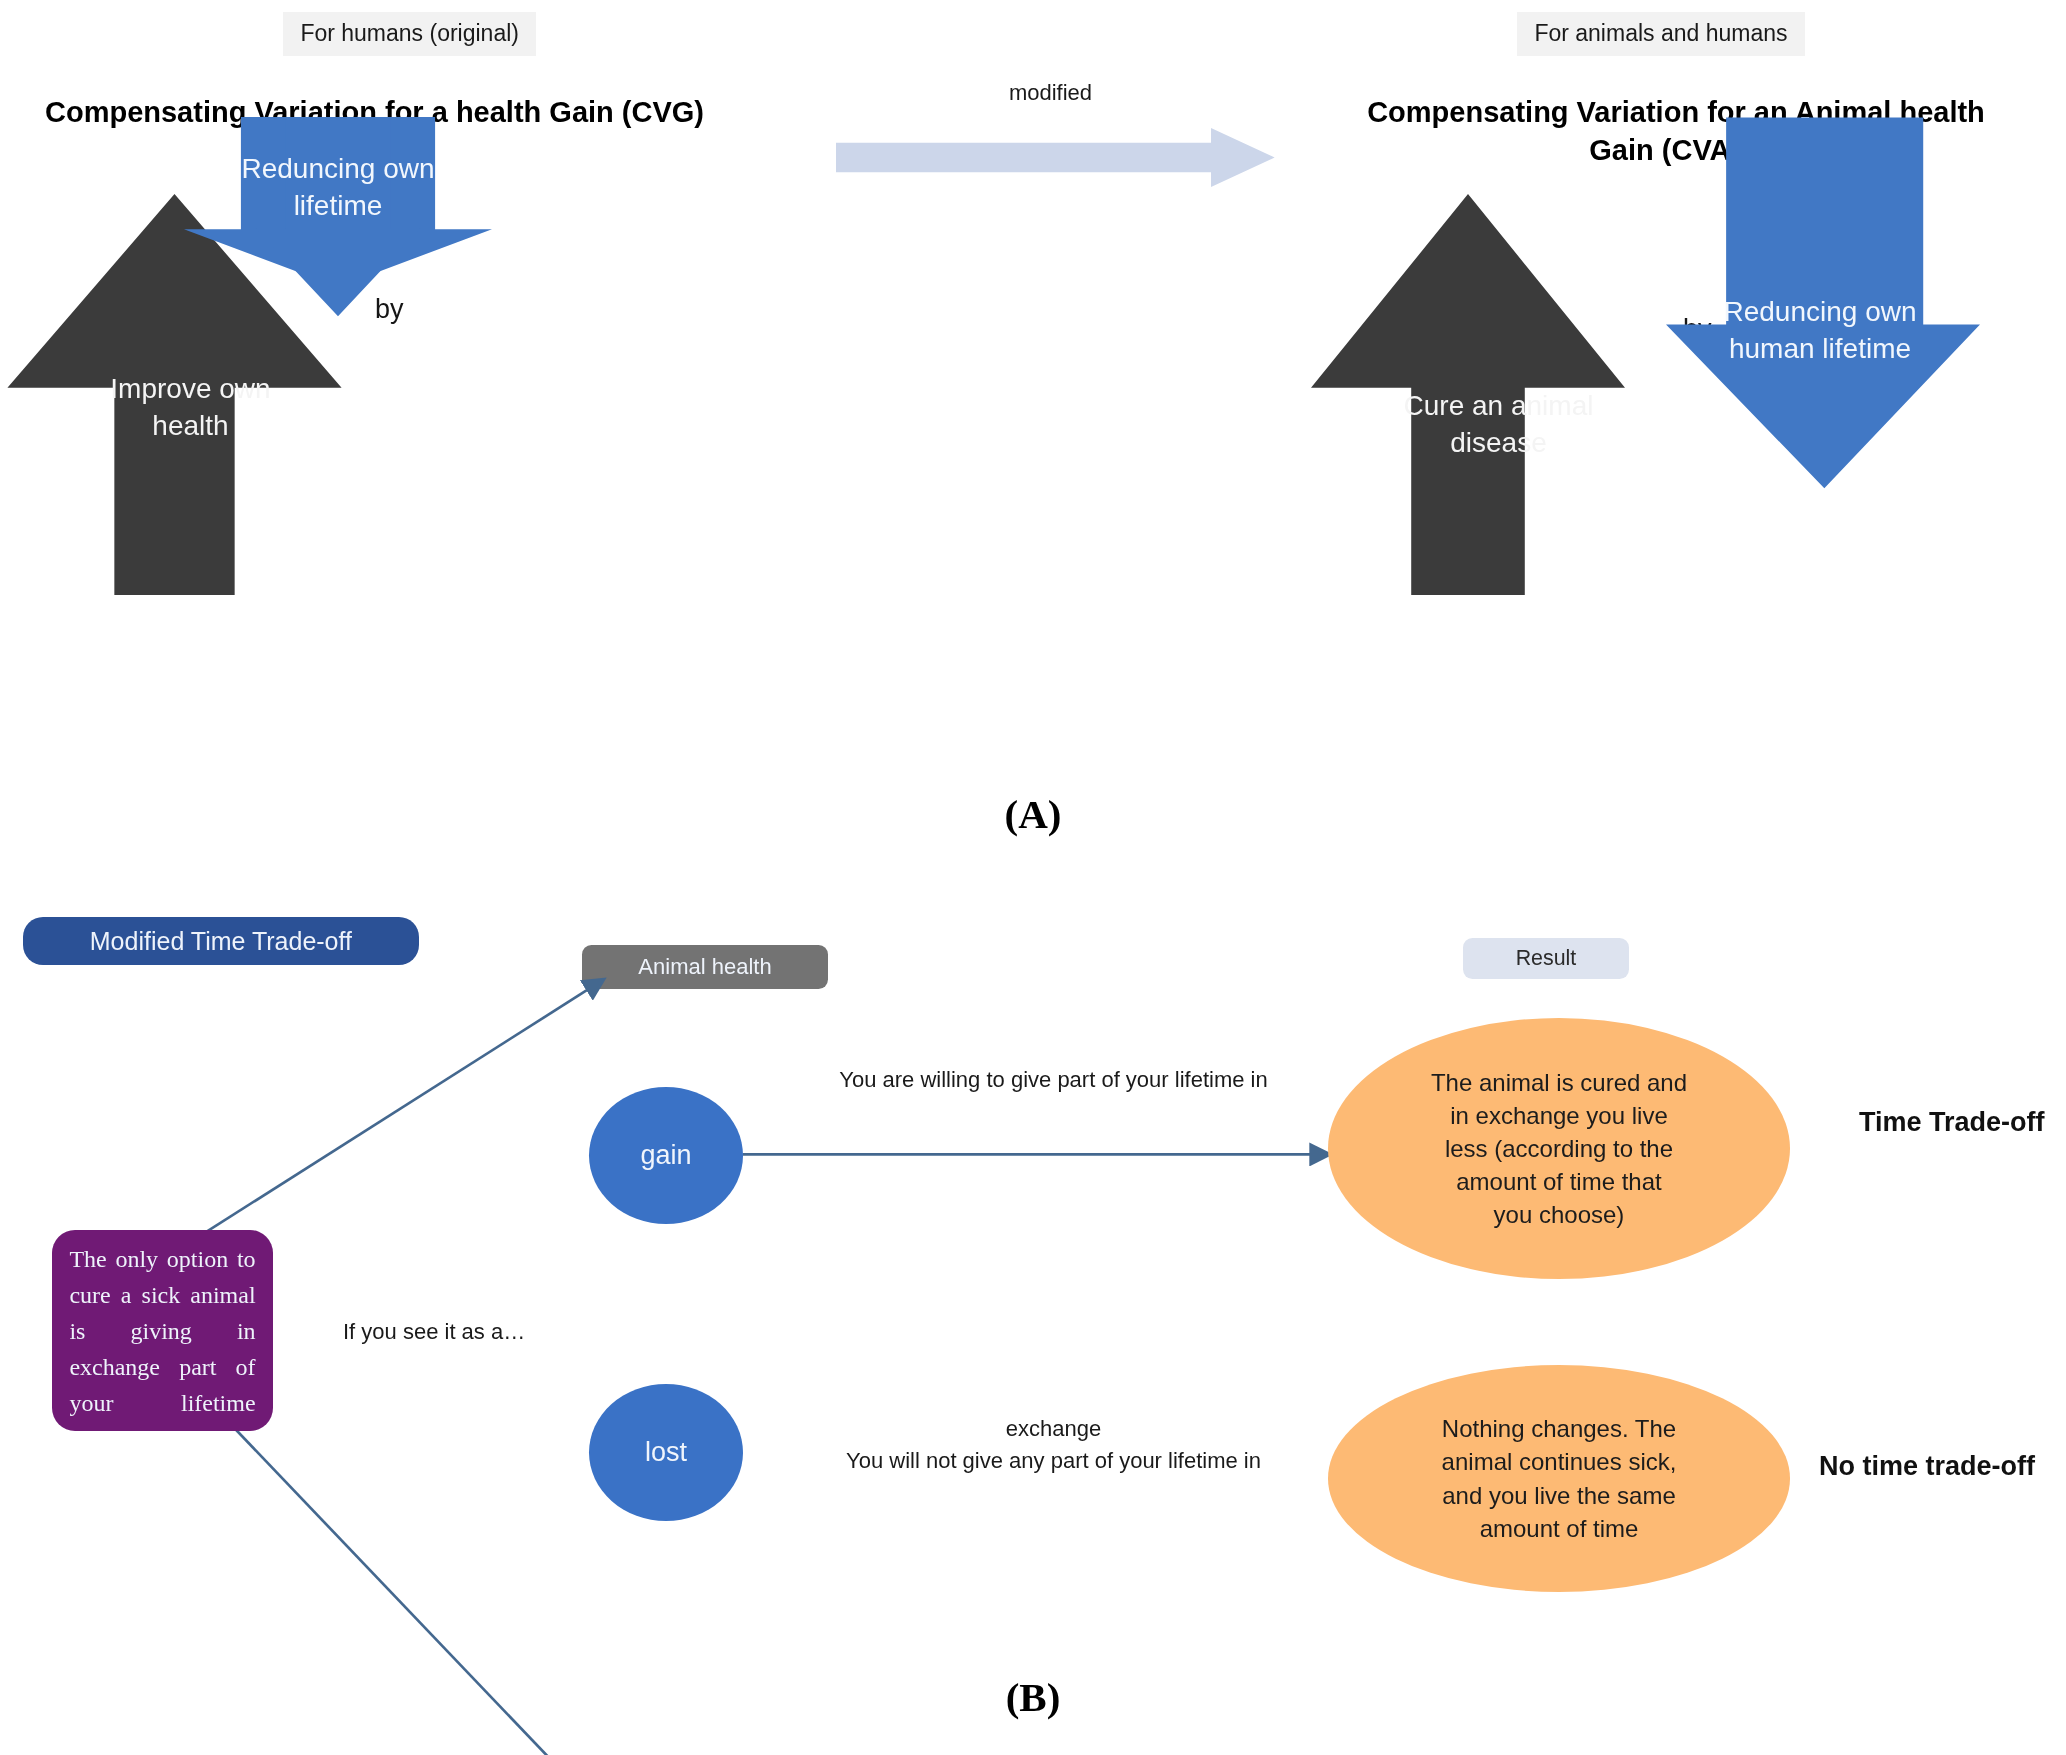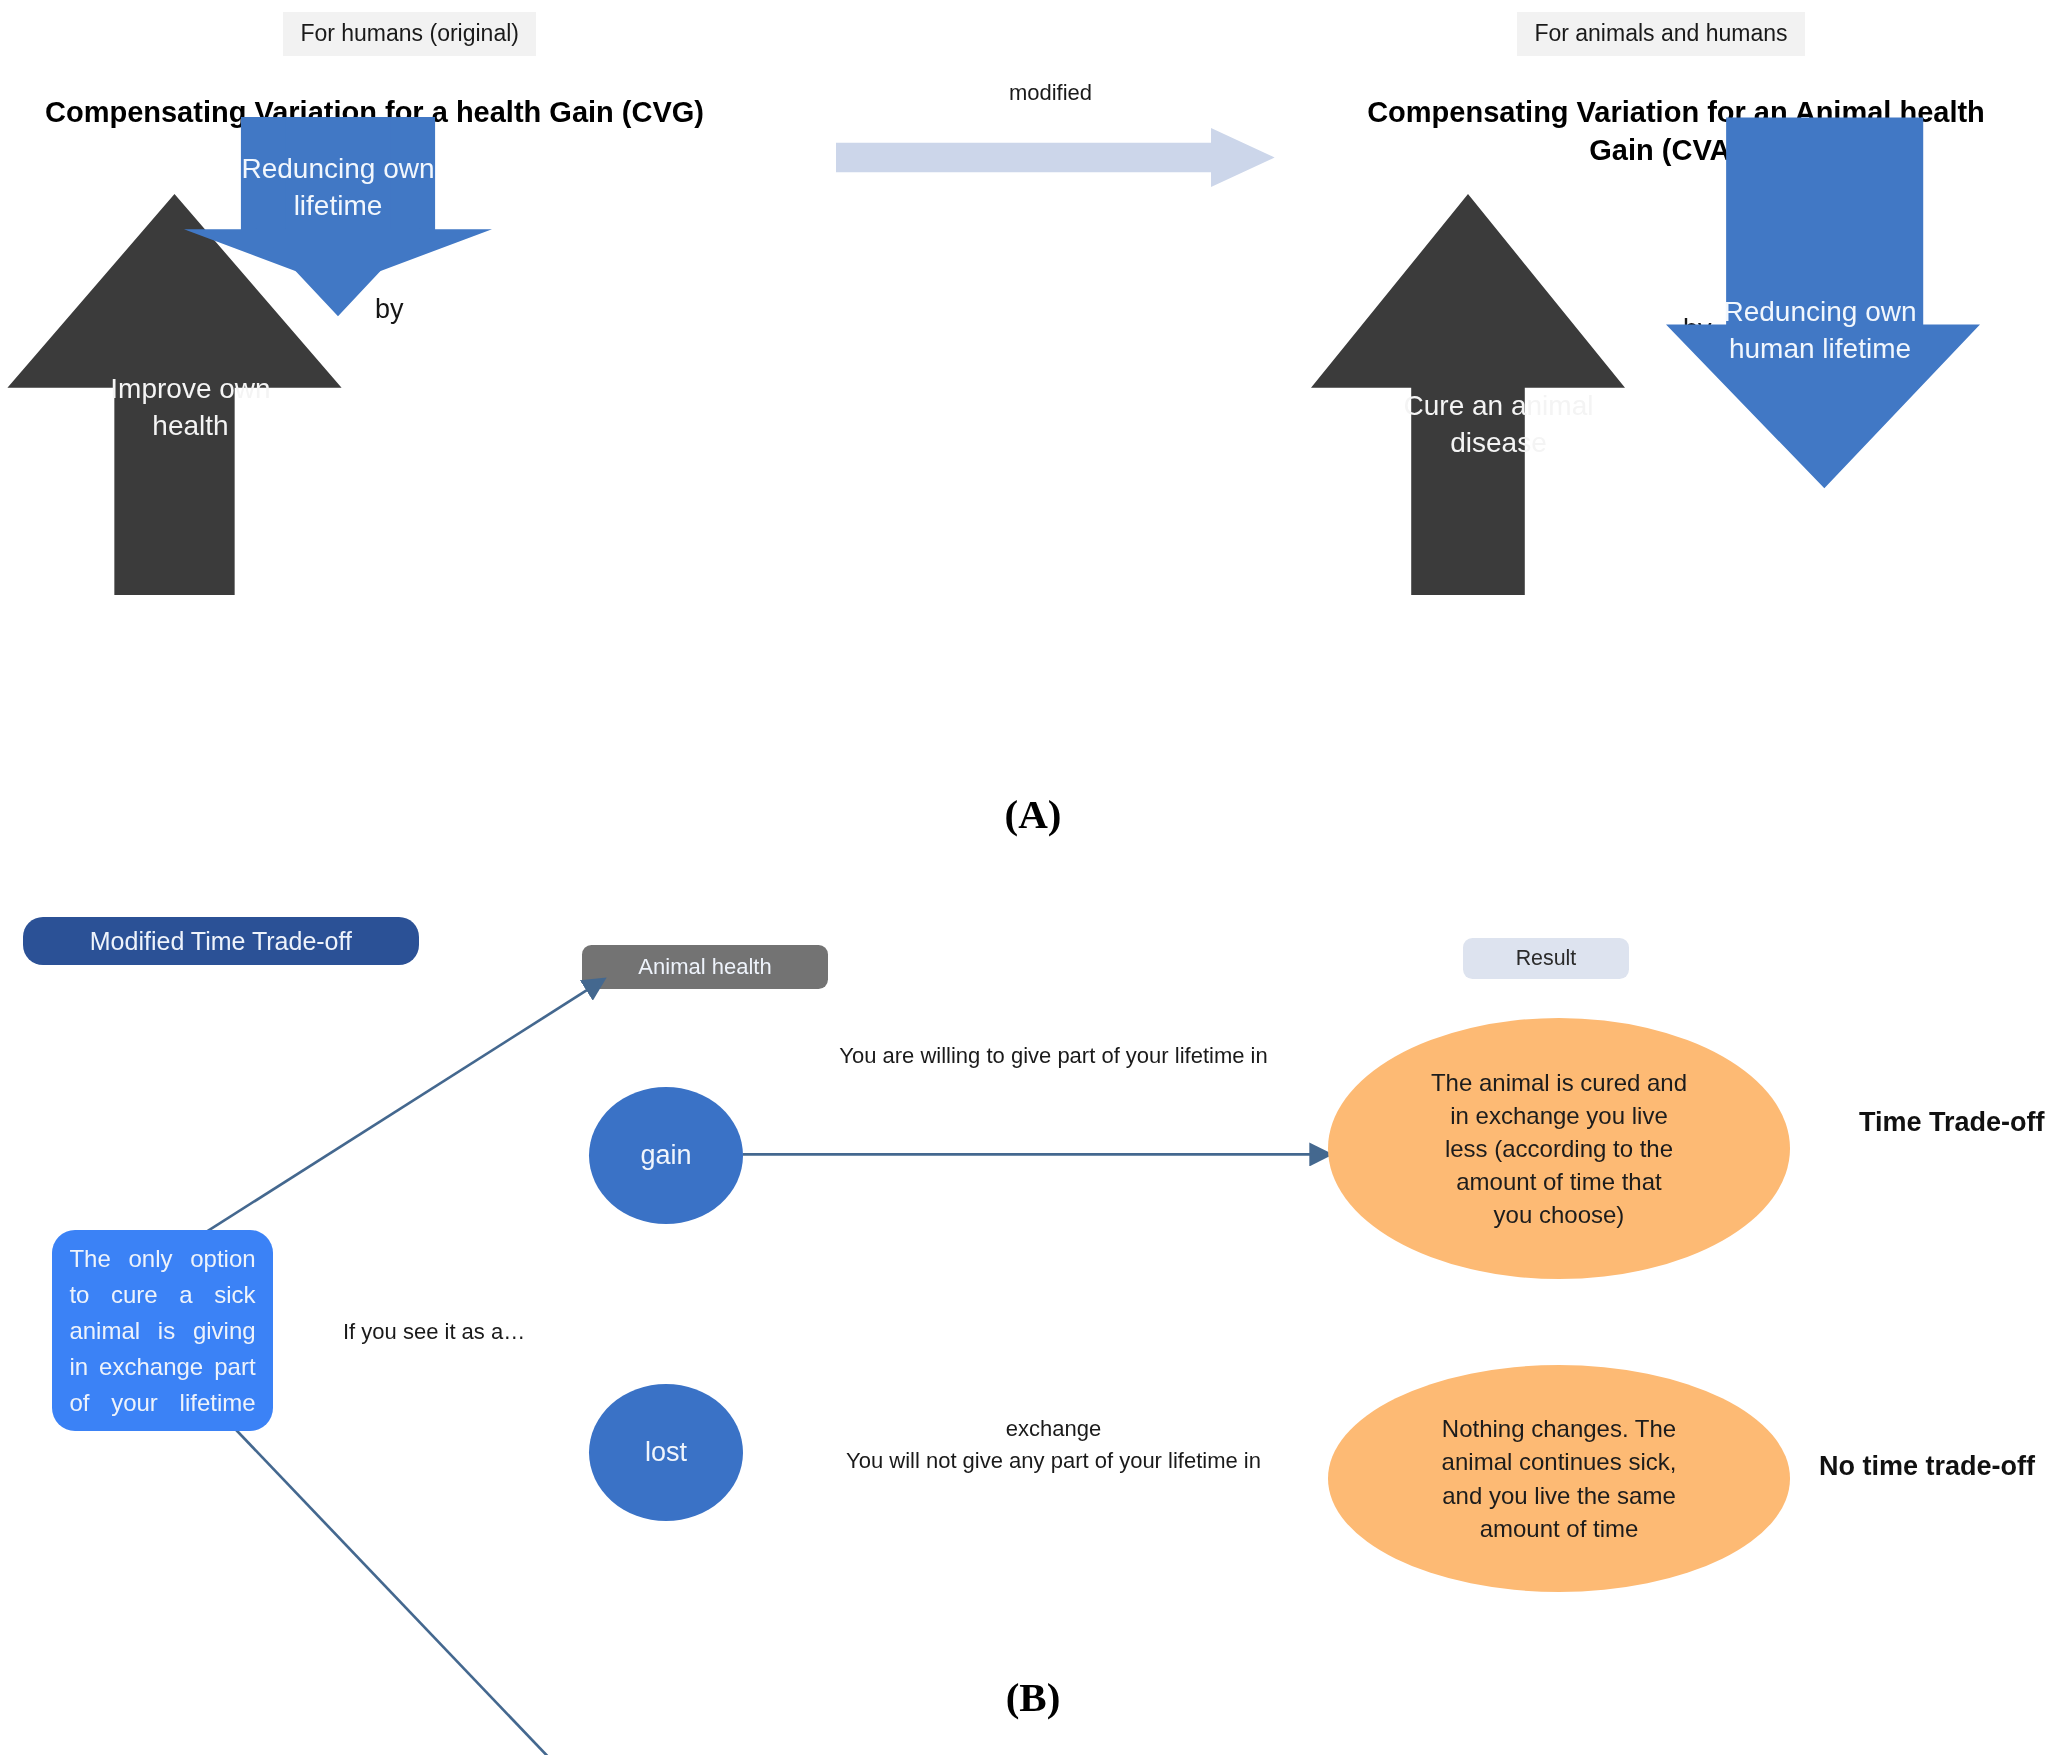--- a/index.html
+++ b/index.html
@@ -46,25 +46,25 @@
   .badge{
     border-radius:9.4px;white-space:nowrap;
     display:flex;align-items:center;justify-content:center;
     line-height:1;
   }
   .badge-dark{background:#2b5196;color:#eef3fb;font-size:25px;padding:0 17.4px;}
   .badge-mid{background:#737373;color:#eef3fb;font-size:22px;padding:0 16px;}
   .badge-light{background:#dde3ef;color:#2b2b2b;font-size:21.4px;padding:0 16px;}
 
   .source-box{
-    background:#3b82f6;border-radius:23px;color:#eef3fb;
+    background:#701a75;border-radius:23px;color:#eef3fb;
     font-size:24px;line-height:1.5;text-align:justify;
     text-align-last:justify;
     padding:14.7px 17.4px;box-sizing:border-box;
-    display:flex;align-items:center;
+    display:flex;align-items:center;font-family:Liberation Serif, serif;
   }
   .node-ellipse{
     background:#3a72c6;border-radius:50%;
     color:#f0f5fc;font-size:27px;
     display:flex;align-items:center;justify-content:center;
   }
   .result-ellipse{
     background:#fdba74;border-radius:50%;
     color:#1c1c1c;font-size:24px;line-height:1.38;
     display:flex;align-items:center;justify-content:center;
@@ -164,21 +164,21 @@
     </svg>
 
     <div class="abs source-box" style="left:52px;top:1230px;width:221px;height:201px;">The only option to cure a sick animal is giving in exchange part of your lifetime</div>
 
     <div class="abs" style="left:343px;top:1319px;font-size:22px;color:#1a1a1a;white-space:nowrap;">If you see it as a…</div>
 
     <div class="abs node-ellipse" style="left:589px;top:1087px;width:154px;height:137px;">gain</div>
 
     <div class="abs node-ellipse" style="left:589px;top:1384px;width:154px;height:137px;">lost</div>
 
-    <div class="edge-label" style="left:776px;top:1040px;width:555px;">
+    <div class="edge-label" style="left:776px;top:1064px;width:555px;">
       <div>You are willing to  give part of your lifetime in</div>
     </div>
 
     <div class="edge-label" style="left:776px;top:1413px;width:555px;">
       <div>exchange</div>
       <div>You will not give any part of your lifetime in</div>
     </div>
 
     <div class="abs result-ellipse" style="left:1328px;top:1018px;width:462px;height:261px;">
       <div>

